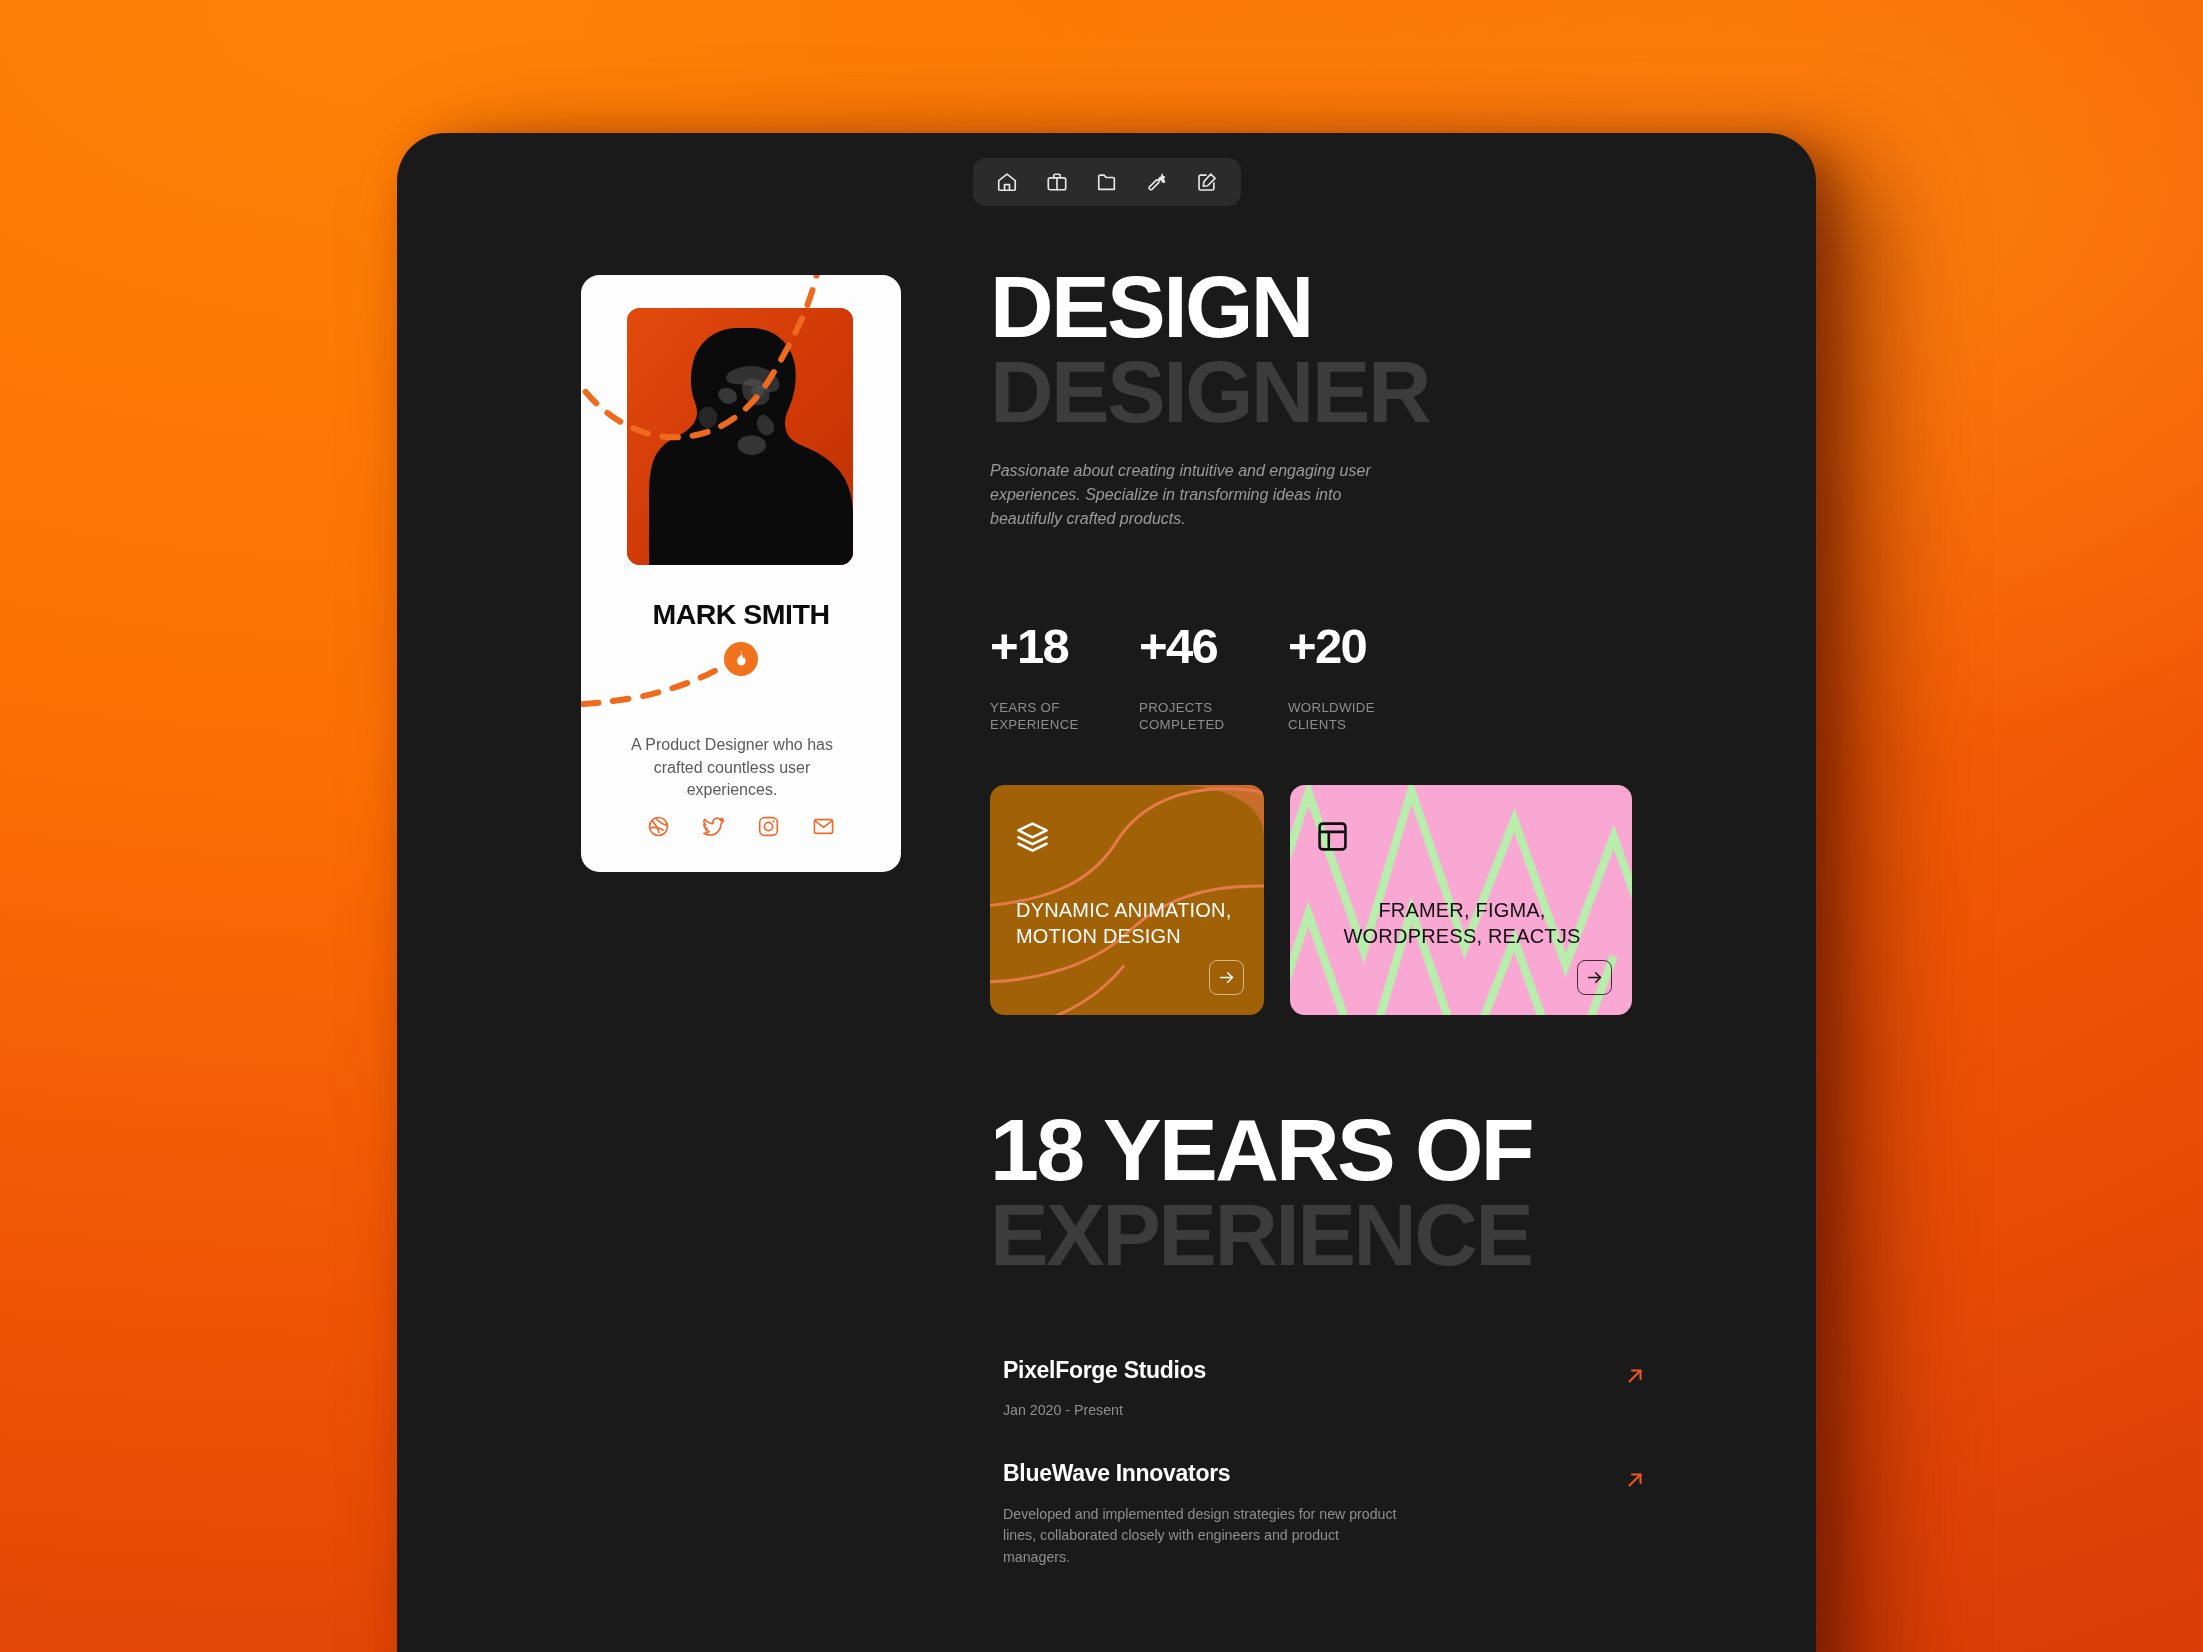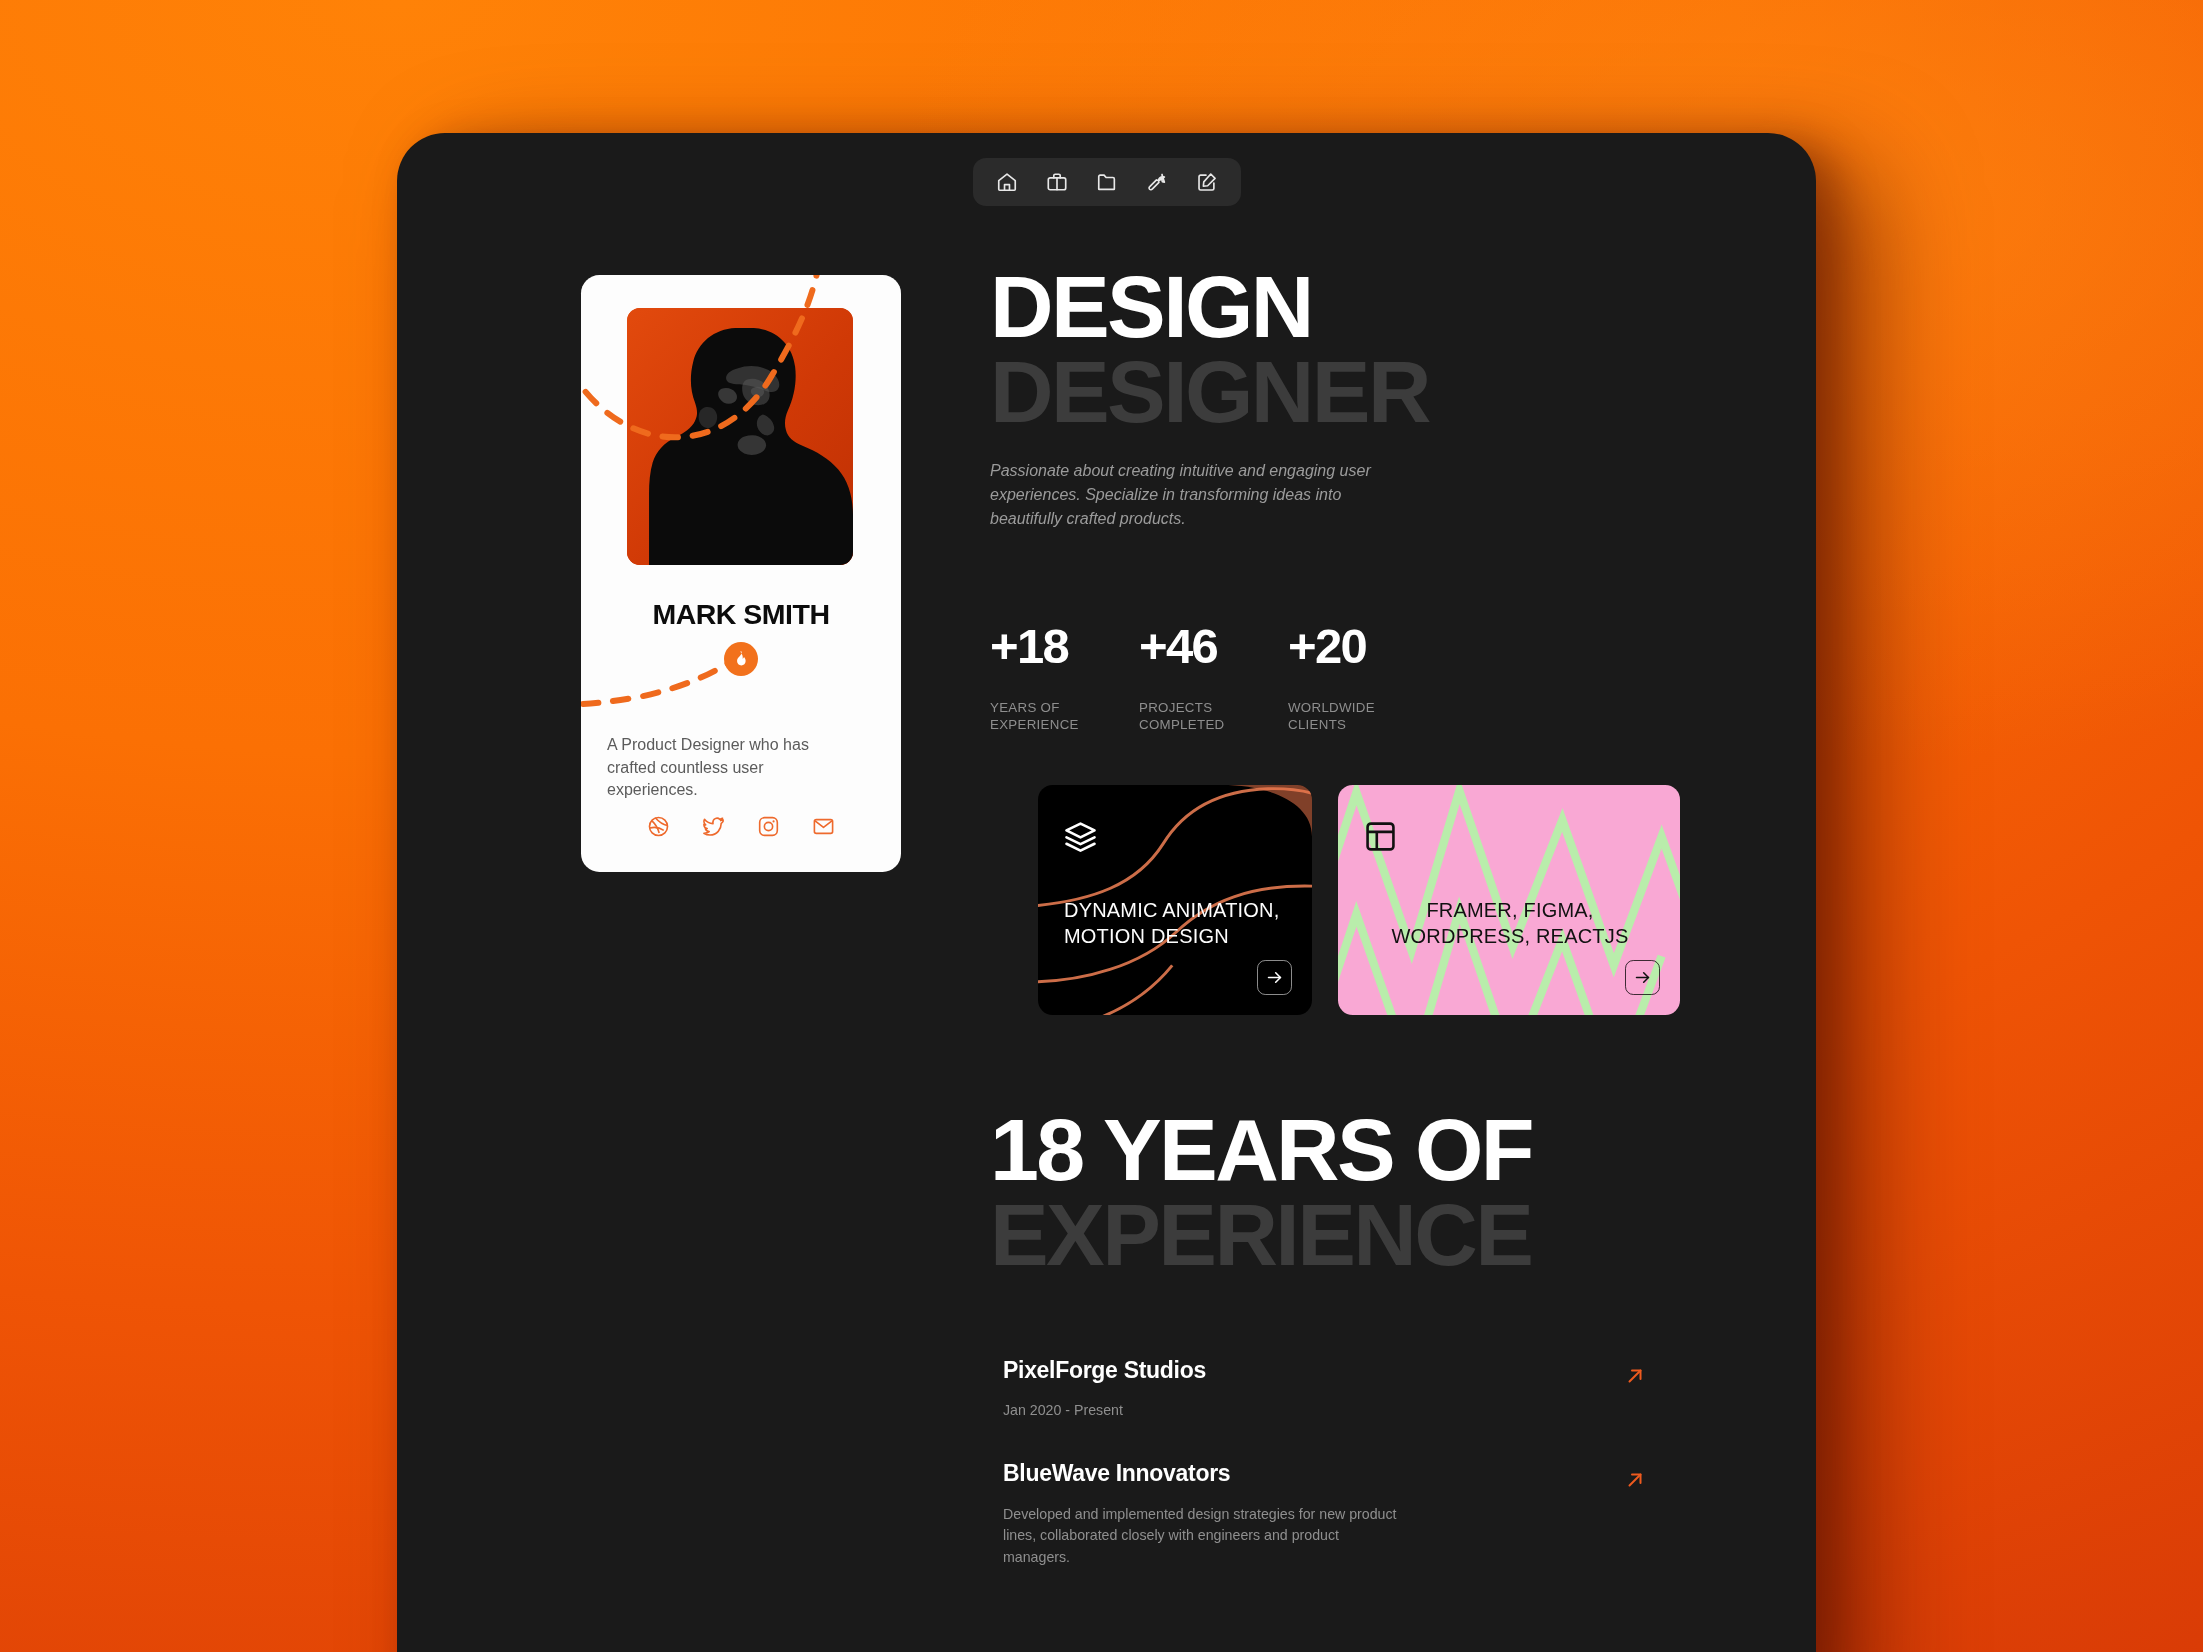--- a/index.html
+++ b/index.html
@@ -68,21 +68,21 @@
   }
   #flame-badge {
     position: absolute; left: 50%; top: 367px; transform: translateX(-50%);
     width: 34px; height: 34px; border-radius: 50%;
     background: #f2711c;
     display: flex; align-items: center; justify-content: center;
   }
   #flame-badge svg { width: 18.4px; height: 18.4px; fill: #fff; }
   #profile-desc {
     position: absolute; left: 26px; right: 44px; top: 459px;
-    text-align: left; font-size: 16px; line-height: 1.42; color: #5b5b5b;
+    text-align: center; font-size: 16px; line-height: 1.42; color: #5b5b5b;
   }
   #social-row {
     position: absolute; left: 0; right: 0; top: 540px;
     display: flex; justify-content: center; gap: 32px;
   }
   .social-ico { width: 23px; height: 23px; color: #ee6a2d; cursor: pointer; }
   .social-ico svg { width: 100%; height: 100%; display: block; }
 
   
   #hero { position: absolute; left: 990px; top: 264px; width: 716px; }
@@ -102,21 +102,21 @@
   .stat-value { font-size: 49px; font-weight: 700; color: #ffffff; letter-spacing: -1.7px; line-height: 1; }
   .stat-label { margin-top: 28px; font-size: 13.3px; line-height: 1.28; color: #8e8e8e; letter-spacing: 0.3px; }
 
   
   #skills { position: absolute; left: 990px; top: 785px; display: flex; gap: 26px; }
   .skill-card {
     position: relative; border-radius: 14.7px; overflow: hidden;
     width: 274px; height: 230px;
     cursor: pointer;
   }
-  .skill-card.orange { background: #000000; margin-left: 48px; }
+  .skill-card.orange { background: #a16207; }
   .skill-card.green  { background: #f9a8d4; width: 342px; text-align: center; }
   .skill-deco { position: absolute; inset: 0; width: 100%; height: 100%; }
   .skill-icon { position: absolute; left: 26px; top: 35px; width: 33px; height: 33px; }
   .skill-icon svg { width: 100%; height: 100%; display: block; }
   .skill-title {
     position: absolute; left: 26px; top: 112px; right: 24px;
     font-size: 20px; line-height: 1.3; font-weight: 500; letter-spacing: 0.2px;
   }
   .skill-card.orange .skill-title { color: #fdfdfd; }
   .skill-card.green  .skill-title { color: #111111; }

